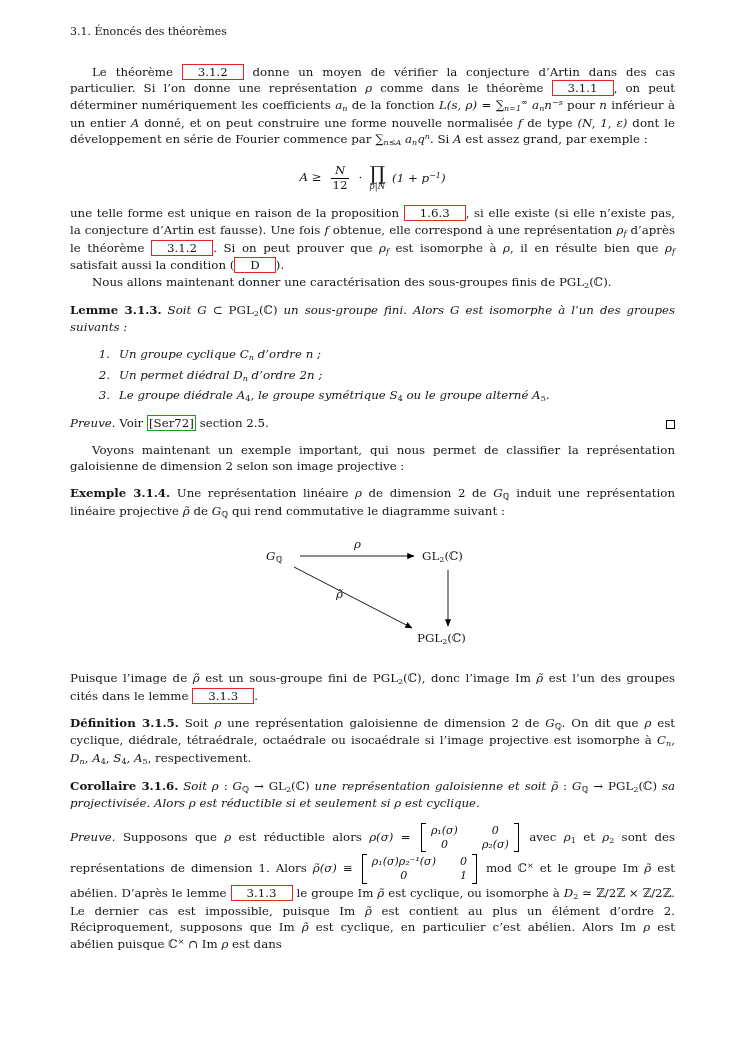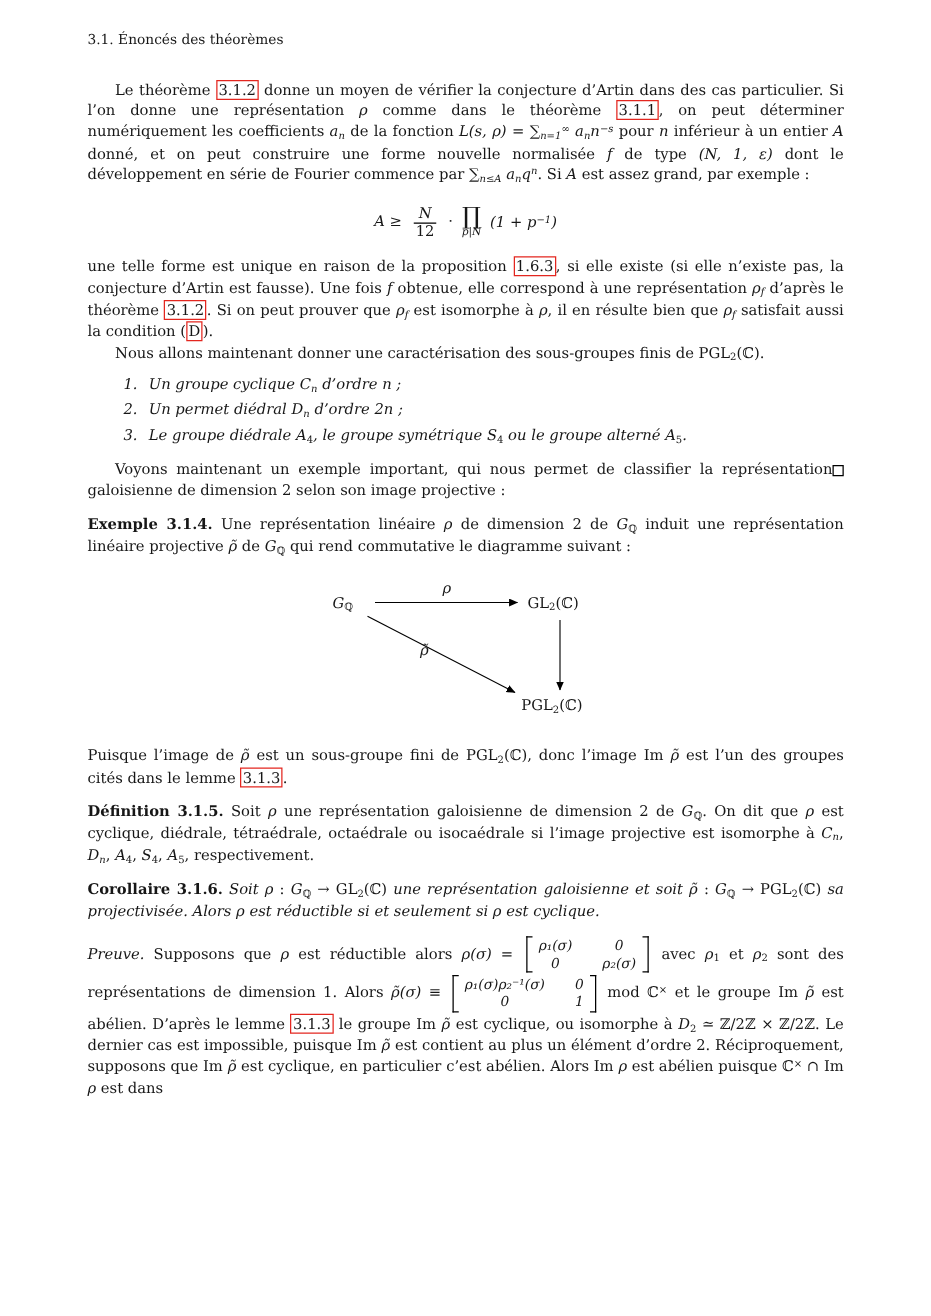--- a/index.html
+++ b/index.html
@@ -11,21 +11,21 @@
   .page{position:relative;width:100%;height:100%;box-sizing:border-box;padding:24px 70px 0 70px;}
   .running-header{text-align:left;font-size:11px;margin-bottom:24px;}
   .para{margin:0;text-align:justify;}
   .indent{text-indent:22px;}
   .blk{margin-top:10px;margin-bottom:10px;}
   .m{font-style:italic;}
   .i{font-style:italic;}
   .b{font-weight:700;}
   .sub{font-size:0.68em;vertical-align:-0.28em;}
   .sup{font-size:0.68em;vertical-align:0.45em;}
-  .ref{border:0.9px solid #e3261f;padding:0 1px;}
+  .ref{border:0.9px solid #e3261f;padding:0 15px;}
   .cite{border:0.9px solid #13a113;padding:0 1px;}
   .qed{float:right;width:7px;height:7px;border:1.1px solid #000;margin-top:5px;}
 
   
   .equation{display:flex;justify-content:center;align-items:center;gap:7px;margin:15px 0 13px 0;line-height:1.15;}
   .frac{display:inline-flex;flex-direction:column;align-items:center;}
   .frac .num{border-bottom:1px solid #000;padding:0 4px;font-style:italic;}
   .frac .den{padding:0 4px;}
   .prod{display:inline-flex;flex-direction:column;align-items:center;}
   .prod-sym{font-size:19px;line-height:1;}
@@ -74,37 +74,38 @@
       <span class="prod-sym">∏</span>
       <span class="prod-sub">p|N</span>
     </span>
     <span class="eq-rhs"><span>(1 + p</span><span class="sup">−1</span><span>)</span></span>
   </div>
 
   <p class="para"><span>une telle forme est unique en raison de la proposition </span><span class="ref">1.6.3</span><span>, si elle existe (si elle n’existe pas, la conjecture d’Artin est fausse). Une fois </span><span class="m">f</span><span> obtenue, elle correspond à une représentation </span><span class="m">ρ</span><span class="m sub">f</span><span> d’après le théorème </span><span class="ref">3.1.2</span><span>. Si on peut prouver que </span><span class="m">ρ</span><span class="m sub">f</span><span> est isomorphe à </span><span class="m">ρ</span><span>, il en résulte bien que </span><span class="m">ρ</span><span class="m sub">f</span><span> satisfait aussi la condition (</span><span class="ref">D</span><span>).</span></p>
 
   <p class="para indent"><span>Nous allons maintenant donner une caractérisation des sous-groupes finis de PGL</span><span class="sub">2</span><span>(ℂ).</span></p>
 
+  <div class="para blk"><span class="b">Lemme 3.1.3.</span><span class="i"> Soit </span><span class="m">G</span><span> ⊂ PGL</span><span class="sub">2</span><span>(ℂ)</span><span class="i"> un sous-groupe fini. Alors </span><span class="m">G</span><span class="i"> est isomorphe à l’un des groupes suivants :</span></div>
 
   <div class="thm-list">
     <div class="list-item">
       <span class="list-num">1.</span>
       <span class="list-body"><span class="i">Un groupe cyclique </span><span class="m">C</span><span class="m sub">n</span><span class="i"> d’ordre </span><span class="m">n</span><span class="i"> ;</span></span>
     </div>
     <div class="list-item">
       <span class="list-num">2.</span>
       <span class="list-body"><span class="i">Un permet diédral </span><span class="m">D</span><span class="m sub">n</span><span class="i"> d’ordre 2</span><span class="m">n</span><span class="i"> ;</span></span>
     </div>
     <div class="list-item">
       <span class="list-num">3.</span>
       <span class="list-body"><span class="i">Le groupe diédrale </span><span class="m">A</span><span class="sub">4</span><span class="i">, le groupe symétrique </span><span class="m">S</span><span class="sub">4</span><span class="i"> ou le groupe alterné </span><span class="m">A</span><span class="sub">5</span><span class="i">.</span></span>
     </div>
   </div>
 
-  <p class="para blk"><span class="qed"></span></p>
+  <p class="para blk"><span class="qed"></span><span><span class="i">Preuve.</span><span> Voir </span><span class="cite">[Ser72]</span><span> section 2.5.</span></span></p>
 
   <p class="para indent"><span>Voyons maintenant un exemple important, qui nous permet de classifier la représentation galoisienne de dimension 2 selon son image projective :</span></p>
 
   <div class="para blk"><span class="b">Exemple 3.1.4.</span><span> Une représentation linéaire </span><span class="m">ρ</span><span> de dimension 2 de </span><span class="m">G</span><span class="sub">ℚ</span><span> induit une représentation linéaire projective </span><span class="m">ρ̃</span><span> de </span><span class="m">G</span><span class="sub">ℚ</span><span> qui rend commutative le diagramme suivant :</span></div>
 
   <div class="diagram">
     <svg width="605" height="120" viewBox="0 0 605 120">
       <defs>
         <marker id="arr" markerWidth="9" markerHeight="8" refX="7.5" refY="3.5" orient="auto">
           <path d="M0,0 L8,3.5 L0,7 z" fill="#000"></path>

